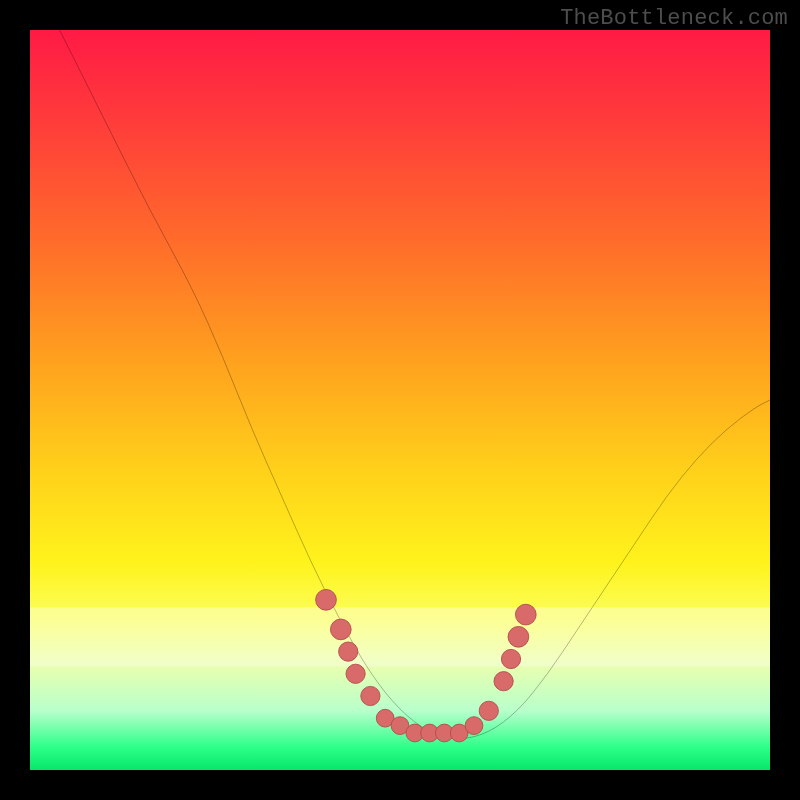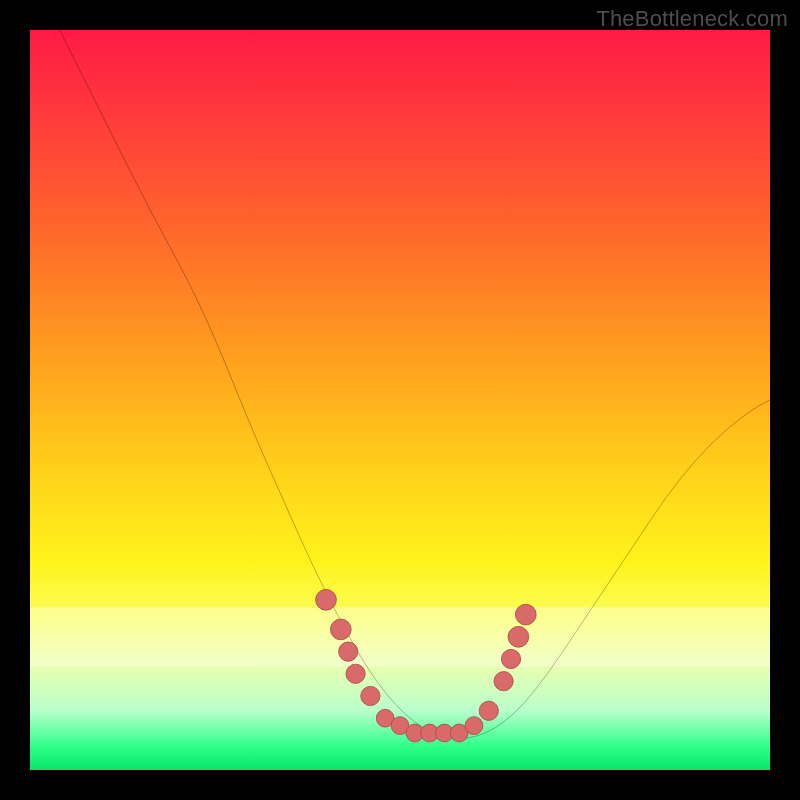--- a/index.html
+++ b/index.html
@@ -11,20 +11,21 @@
     overflow: hidden;
     font-family: Arial, Helvetica, sans-serif;
   }
   .frame {
     position: absolute;
     left: 0;
     top: 0;
     width: 800px;
     height: 648px;
     background: #000;
+    font-family: Liberation Mono, monospace;
   }
   .plot {
     position: absolute;
     left: 30px;
     top: 30px;
     width: 740px;
     height: 740px;
     background: linear-gradient(
       to bottom,
       #ff1a45 0%,

